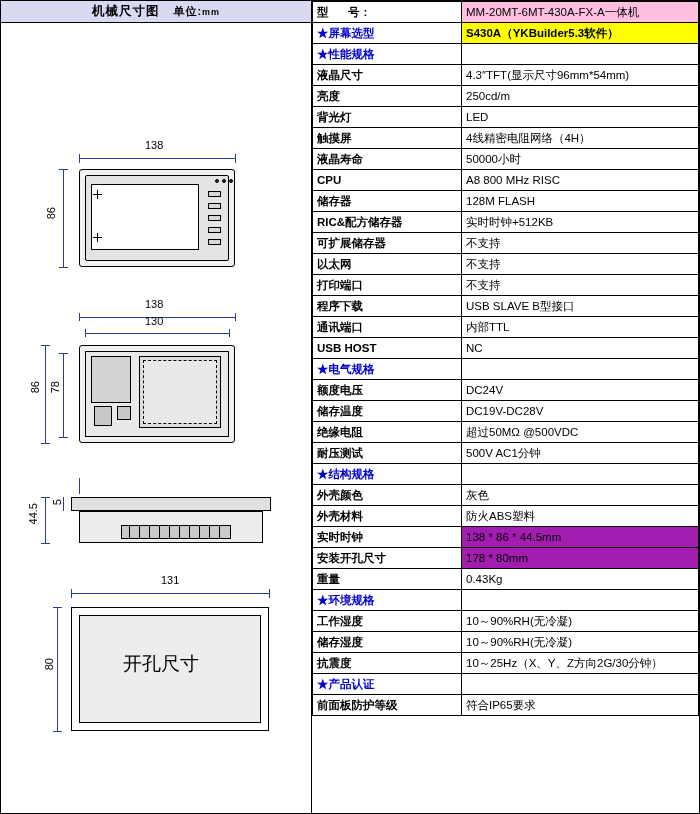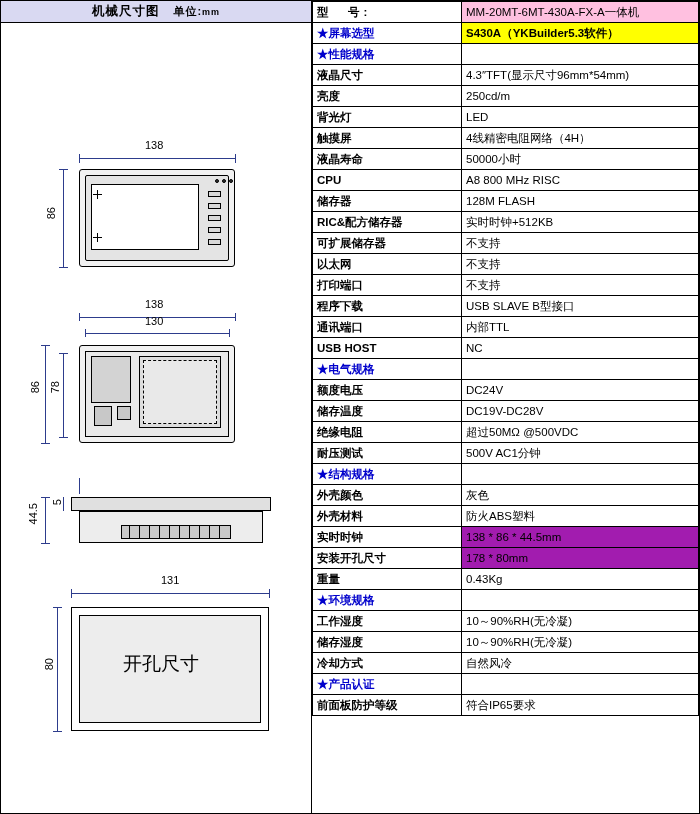--- a/index.html
+++ b/index.html
@@ -369,22 +369,22 @@
           </tr>
           <tr>
             <td class="k">工作湿度</td>
             <td class="v">10～90%RH(无冷凝)</td>
           </tr>
           <tr>
             <td class="k">储存湿度</td>
             <td class="v">10～90%RH(无冷凝)</td>
           </tr>
           <tr>
-            <td class="k">冷却方式</td>
-            <td class="v">自然风冷</td>
+            <td class="k">抗震度</td>
+            <td class="v">10～25Hz（X、Y、Z方向2G/30分钟）</td>
           </tr>
           <tr class="section">
             <td class="k">★产品认证</td>
             <td class="v"></td>
           </tr>
           <tr>
             <td class="k">前面板防护等级</td>
             <td class="v">符合IP65要求</td>
           </tr>
         </tbody>

